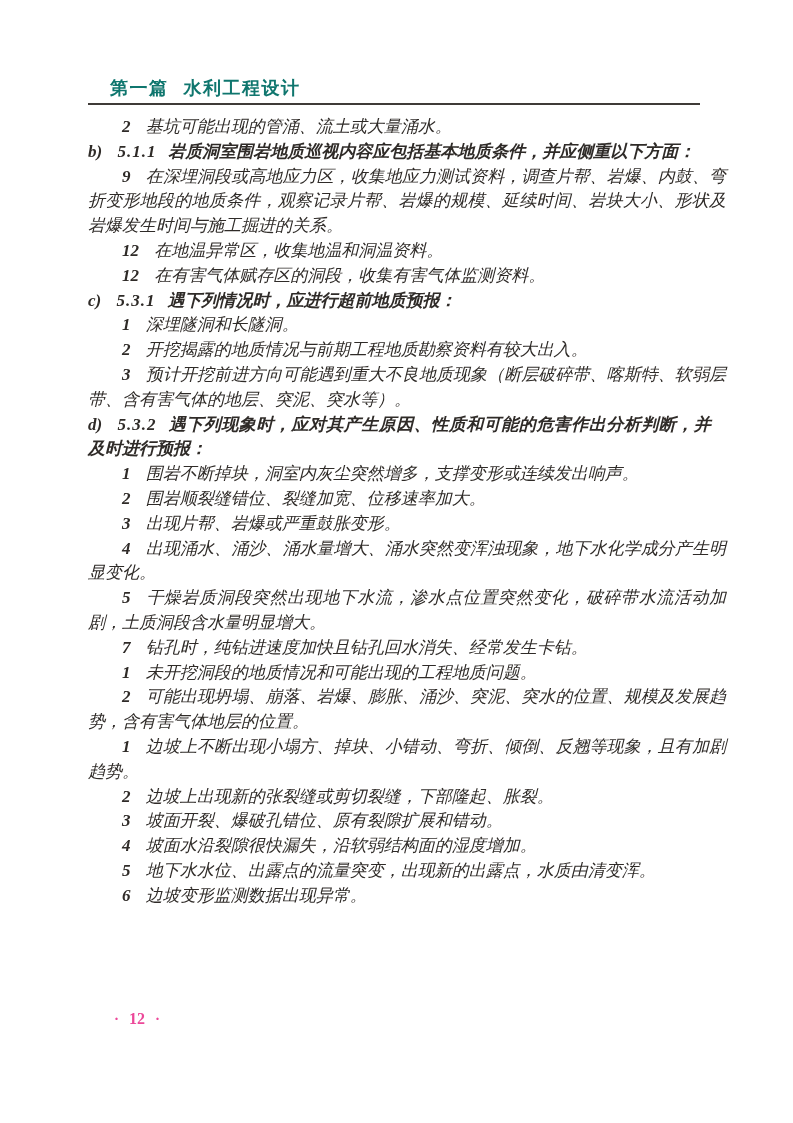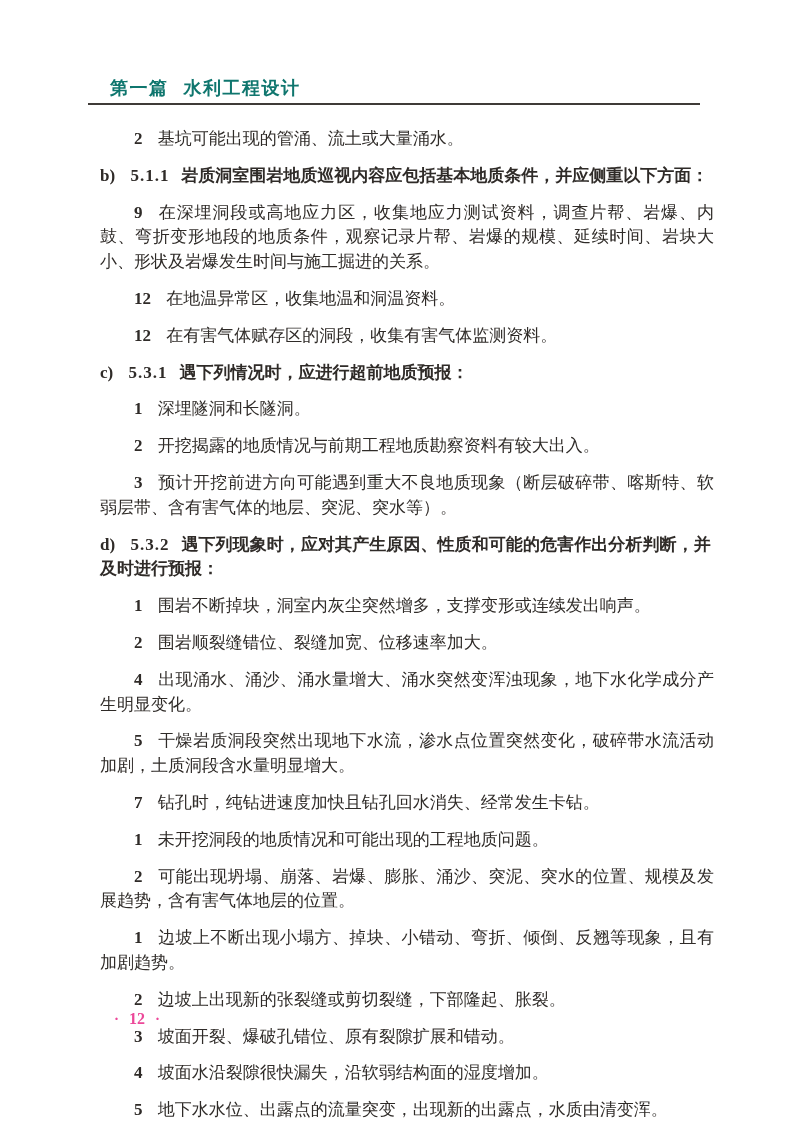--- a/index.html
+++ b/index.html
@@ -25,21 +25,21 @@
     width:612px;height:2px;
     background:#3f3b38;
   }
   .doc-body{
     position:absolute;left:88px;top:115px;width:638px;
     font-size:17px;line-height:24.8px;
     color:#2f2b28;
     text-align:justify;
     text-justify:inter-ideograph;
   }
-  .para{margin:12px;padding:0;}
+  .para{margin:0;padding:0;font-style:italic;}
   .para.num{text-indent:2em;}
   .inum{font-weight:bold;margin-right:0.9em;}
   .letter{font-weight:bold;margin-right:0.9em;}
   .sec{font-weight:bold;letter-spacing:1px;margin-right:0.7em;}
   .page-footer{
     position:absolute;left:104px;top:1010px;
     font-size:16px;font-weight:bold;color:#ec4899;
     white-space:nowrap;
   }
   .page-footer .bullet{
@@ -64,20 +64,21 @@
       <p class="para num"><b class="inum">9</b><span class="txt">在深埋洞段或高地应力区，收集地应力测试资料，调查片帮、岩爆、内鼓、弯折变形地段的地质条件，观察记录片帮、岩爆的规模、延续时间、岩块大小、形状及岩爆发生时间与施工掘进的关系。</span></p>
       <p class="para num"><b class="inum">12</b><span class="txt">在地温异常区，收集地温和洞温资料。</span></p>
       <p class="para num"><b class="inum">12</b><span class="txt">在有害气体赋存区的洞段，收集有害气体监测资料。</span></p>
       <p class="para letter"><b class="letter">c)</b><b class="sec">5.3.1</b><span class="txt">遇下列情况时，应进行超前地质预报：</span></p>
       <p class="para num"><b class="inum">1</b><span class="txt">深埋隧洞和长隧洞。</span></p>
       <p class="para num"><b class="inum">2</b><span class="txt">开挖揭露的地质情况与前期工程地质勘察资料有较大出入。</span></p>
       <p class="para num"><b class="inum">3</b><span class="txt">预计开挖前进方向可能遇到重大不良地质现象（断层破碎带、喀斯特、软弱层带、含有害气体的地层、突泥、突水等）。</span></p>
       <p class="para letter"><b class="letter">d)</b><b class="sec">5.3.2</b><span class="txt">遇下列现象时，应对其产生原因、性质和可能的危害作出分析判断，并及时进行预报：</span></p>
       <p class="para num"><b class="inum">1</b><span class="txt">围岩不断掉块，洞室内灰尘突然增多，支撑变形或连续发出响声。</span></p>
       <p class="para num"><b class="inum">2</b><span class="txt">围岩顺裂缝错位、裂缝加宽、位移速率加大。</span></p>
+      <p class="para num"><b class="inum">3</b><span class="txt">出现片帮、岩爆或严重鼓胀变形。</span></p>
       <p class="para num"><b class="inum">4</b><span class="txt">出现涌水、涌沙、涌水量增大、涌水突然变浑浊现象，地下水化学成分产生明显变化。</span></p>
       <p class="para num"><b class="inum">5</b><span class="txt">干燥岩质洞段突然出现地下水流，渗水点位置突然变化，破碎带水流活动加剧，土质洞段含水量明显增大。</span></p>
       <p class="para num"><b class="inum">7</b><span class="txt">钻孔时，纯钻进速度加快且钻孔回水消失、经常发生卡钻。</span></p>
       <p class="para num"><b class="inum">1</b><span class="txt">未开挖洞段的地质情况和可能出现的工程地质问题。</span></p>
       <p class="para num"><b class="inum">2</b><span class="txt">可能出现坍塌、崩落、岩爆、膨胀、涌沙、突泥、突水的位置、规模及发展趋势，含有害气体地层的位置。</span></p>
       <p class="para num"><b class="inum">1</b><span class="txt">边坡上不断出现小塌方、掉块、小错动、弯折、倾倒、反翘等现象，且有加剧趋势。</span></p>
       <p class="para num"><b class="inum">2</b><span class="txt">边坡上出现新的张裂缝或剪切裂缝，下部隆起、胀裂。</span></p>
       <p class="para num"><b class="inum">3</b><span class="txt">坡面开裂、爆破孔错位、原有裂隙扩展和错动。</span></p>
       <p class="para num"><b class="inum">4</b><span class="txt">坡面水沿裂隙很快漏失，沿软弱结构面的湿度增加。</span></p>
       <p class="para num"><b class="inum">5</b><span class="txt">地下水水位、出露点的流量突变，出现新的出露点，水质由清变浑。</span></p>

